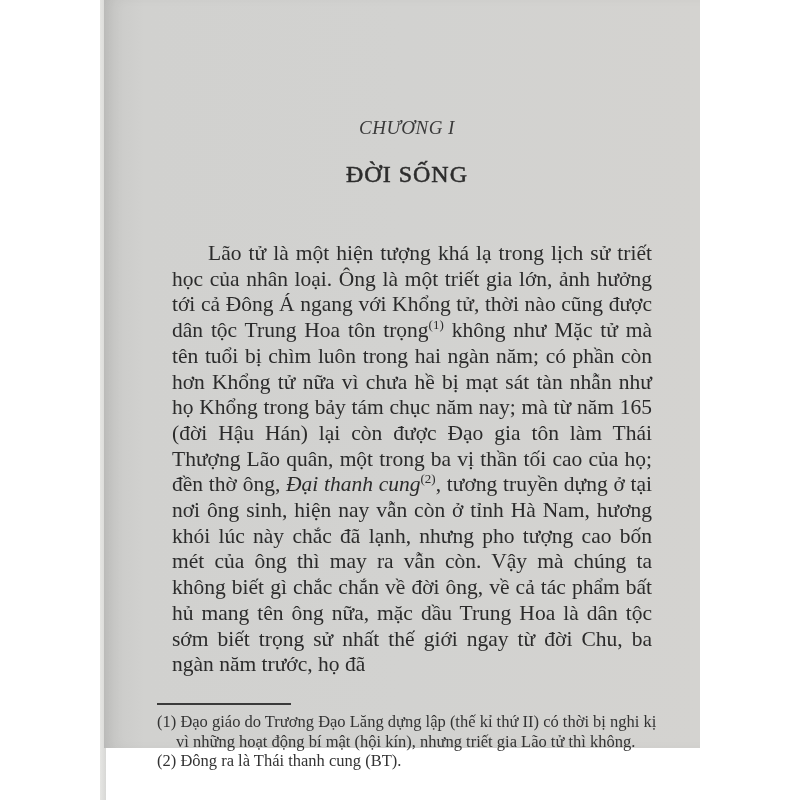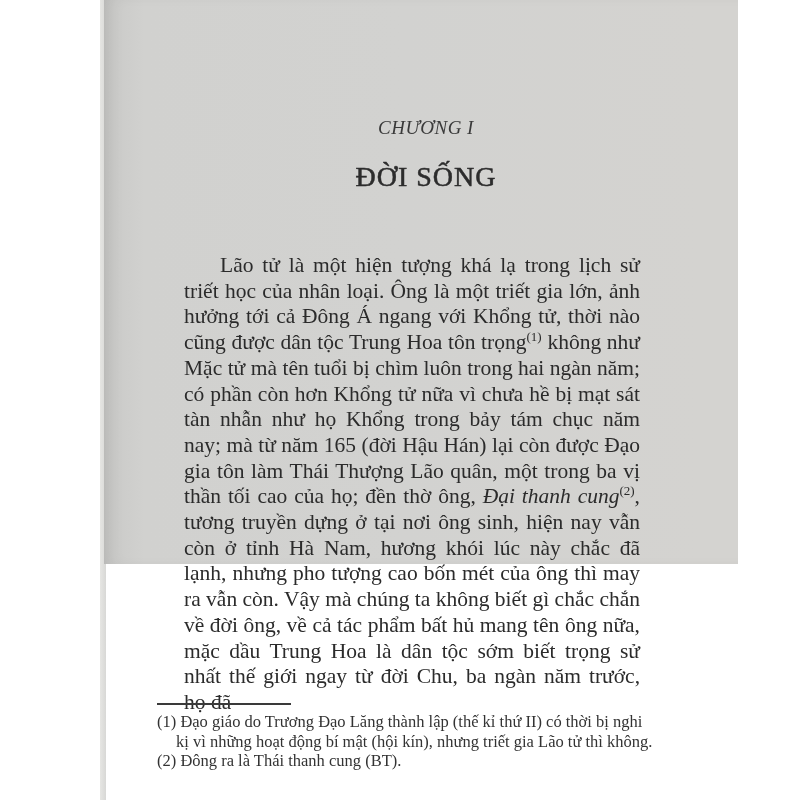--- a/index.html
+++ b/index.html
@@ -22,66 +22,65 @@
     top: 0;
     width: 6px;
     height: 800px;
     background: linear-gradient(to right, #e6e6e3, #d8d8d6);
   }
   .page {
     position: absolute;
     left: 104px;
     top: 0;
     width: 596px;
-    height: 564px;
+    height: 748px;
     background: linear-gradient(to right, #c9c9c7 0px, #d1d1cf 40px, #d2d2d0 300px, #d4d3d0 596px);
     box-shadow: inset 12px 0 18px -10px rgba(0,0,0,0.12);
     color: #2f2f2f;
     font-family: "Liberation Serif", "DejaVu Serif", serif;
-    padding-left: 38px;
   }
   .chapter-label {
     position: absolute;
     top: 117px;
     left: 0;
     width: 100%;
     text-align: center;
     font-style: italic;
     font-size: 19px;
     letter-spacing: 0.5px;
     color: #3a3a3a;
     padding-left: 10px;
     box-sizing: border-box;
   }
   .chapter-title {
     position: absolute;
     top: 161px;
     left: 0;
     width: 100%;
     text-align: center;
-    font-size: 28px;
+    font-size: 24px;
     font-weight: normal;
     letter-spacing: 1px;
     color: #2c2c2c;
     padding-left: 10px;
     box-sizing: border-box;
     -webkit-text-stroke: 0.5px #2c2c2c;
   }
   .body-text {
     position: absolute;
     top: 241px;
     left: 68px;
     width: 480px;
     font-size: 21.5px;
     line-height: 25.7px;
     text-align: justify;
     color: #2b2b2b;
   }
   .body-text p {
-    margin: 12px;
+    margin: 0;
     text-indent: 36px;
   }
   .body-text sup {
     font-size: 13px;
     line-height: 0;
     vertical-align: 8px;
   }
   .body-text em {
     font-style: italic;
   }
@@ -118,18 +117,18 @@
     <div class="chapter-label">CHƯƠNG I</div>
     <div class="chapter-title">ĐỜI SỐNG</div>
 
     <div class="body-text">
       <p><span>Lão tử là một hiện tượng khá lạ trong lịch sử triết học của nhân loại. Ông là một triết gia lớn, ảnh hưởng tới cả Đông Á ngang với Khổng tử, thời nào cũng được dân tộc Trung Hoa tôn trọng</span><sup>(1)</sup><span> không như Mặc tử mà tên tuổi bị chìm luôn trong hai ngàn năm; có phần còn hơn Khổng tử nữa vì chưa hề bị mạt sát tàn nhẫn như họ Khổng trong bảy tám chục năm nay; mà từ năm 165 (đời Hậu Hán) lại còn được Đạo gia tôn làm Thái Thượng Lão quân, một trong ba vị thần tối cao của họ; đền thờ ông, </span><em>Đại thanh cung</em><sup>(2)</sup><span>, tương truyền dựng ở tại nơi ông sinh, hiện nay vẫn còn ở tỉnh Hà Nam, hương khói lúc này chắc đã lạnh, nhưng pho tượng cao bốn mét của ông thì may ra vẫn còn. Vậy mà chúng ta không biết gì chắc chắn về đời ông, về cả tác phẩm bất hủ mang tên ông nữa, mặc dầu Trung Hoa là dân tộc sớm biết trọng sử nhất thế giới ngay từ đời Chu, ba ngàn năm trước, họ đã</span></p>
     </div>
 
     <div class="fn-rule"></div>
 
     <div class="footnotes">
-      <p class="footnote"><span>(1)</span> <span>Đạo giáo do Trương Đạo Lăng thành lập (thế kỉ thứ II) có thời bị nghi kị vì những hoạt động bí mật (hội kín), nhưng triết gia Lão tử thì không.</span></p>
+      <p class="footnote"><span>(1)</span> <span>Đạo giáo do Trương Đạo Lăng dựng lập (thế kỉ thứ II) có thời bị nghi kị vì những hoạt động bí mật (hội kín), nhưng triết gia Lão tử thì không.</span></p>
       <p class="footnote"><span>(2)</span> <span>Đông ra là Thái thanh cung (BT).</span></p>
     </div>
 
   </div>
 </div>
 
 </body></html>

